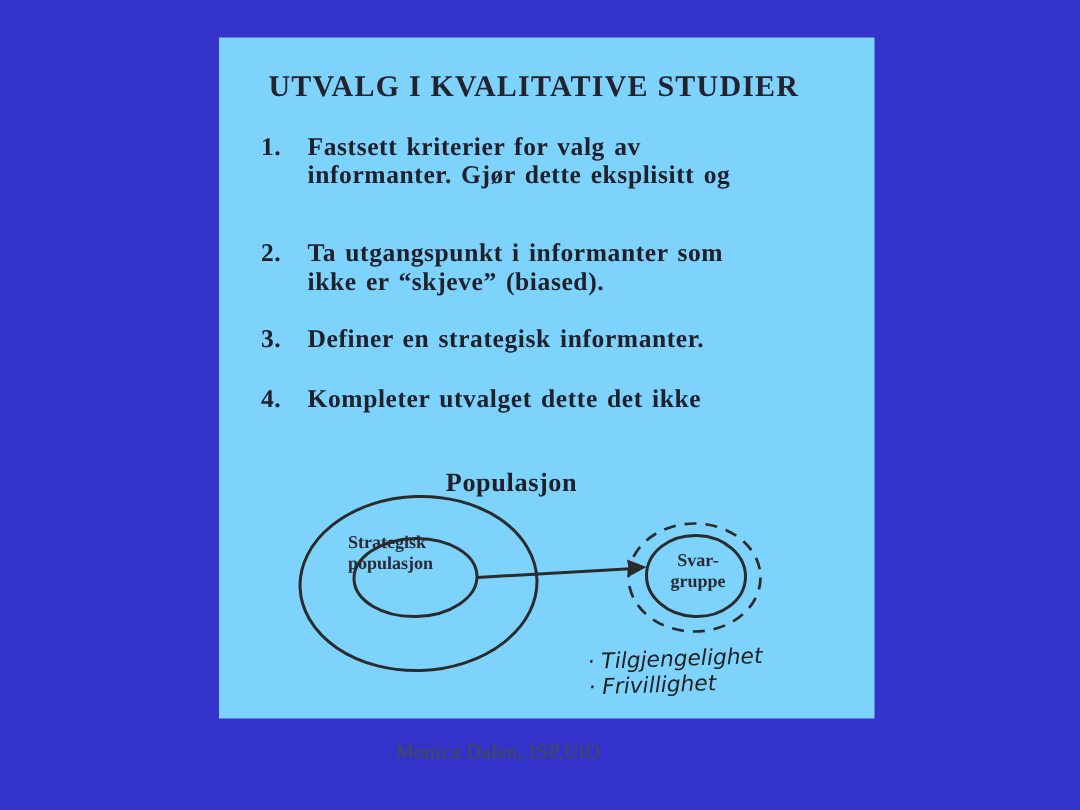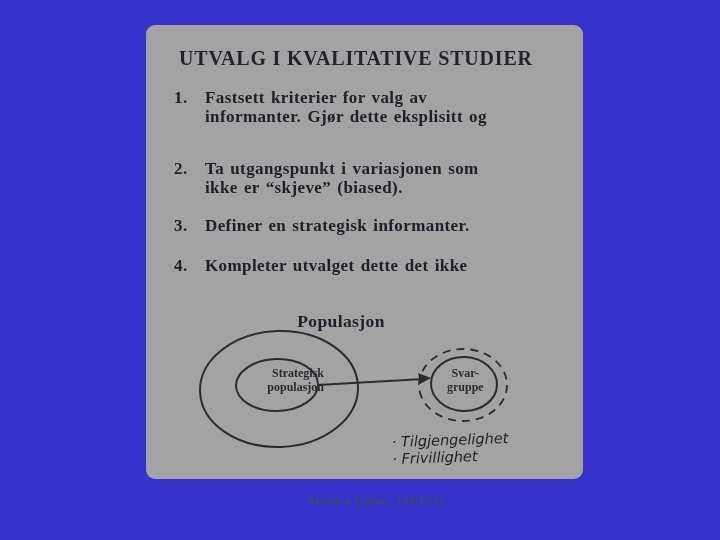--- a/index.html
+++ b/index.html
@@ -30,54 +30,54 @@
   .i4 { top:232px; }
   .pop-label {
     position:absolute; left:60px; top:286px; width:270px; text-align:center;
     font-weight:bold; font-size:17.5px; letter-spacing:0.4px; color:#20202b;
   }
   .diagram-svg { position:absolute; left:0; top:280px; }
   .ellipse-label {
     position:absolute; font-weight:bold; font-size:12px; line-height:14px;
     color:#2a2a33;
   }
-  .strategisk-label { left:86px; top:341px; width:92px; text-align:right; }
+  .strategisk-label { left:86px; top:329px; width:92px; text-align:left; }
   .svar-label { left:301px; top:341px; text-align:center; }
   .hand-notes {
     position:absolute; left:246px; top:407px;
     font-family:"DejaVu Sans", sans-serif; font-style:italic;
     font-size:14.5px; line-height:17px; color:#1f1f1f;
     transform:rotate(-2deg);
   }
   .footer {
     position:absolute; left:0; top:493px; width:664px; text-align:center;
-    font-size:13.5px; letter-spacing:0.4px; color:#45503f;margin-left:44px;
+    font-size:13.5px; letter-spacing:0.4px; color:#45503f;
   }
 </style>
 </head>
 <body>
 
 <div class="slide" style="background: rgb(51, 51, 204);">
 
-  <div class="scan" style="background: #a3a3a3; border-radius: 9px;">
+  <div class="scan" style="background: #7dd3fc;">
 
     <h1 class="scan-title">UTVALG I KVALITATIVE STUDIER</h1>
 
     <div class="item i1">
       <span class="num">1.</span>
       <div>
         <div class="line">Fastsett kriterier for valg av</div>
         <div class="line">informanter. Gjør dette eksplisitt og</div>
       </div>
     </div>
 
     <div class="item i2">
       <span class="num">2.</span>
       <div>
-        <div class="line">Ta utgangspunkt i variasjonen som</div>
+        <div class="line">Ta utgangspunkt i informanter som</div>
         <div class="line">ikke er “skjeve” (biased).</div>
       </div>
     </div>
 
     <div class="item i3">
       <span class="num">3.</span>
       <div>
         <div class="line">Definer en strategisk informanter.</div>
       </div>
     </div>

